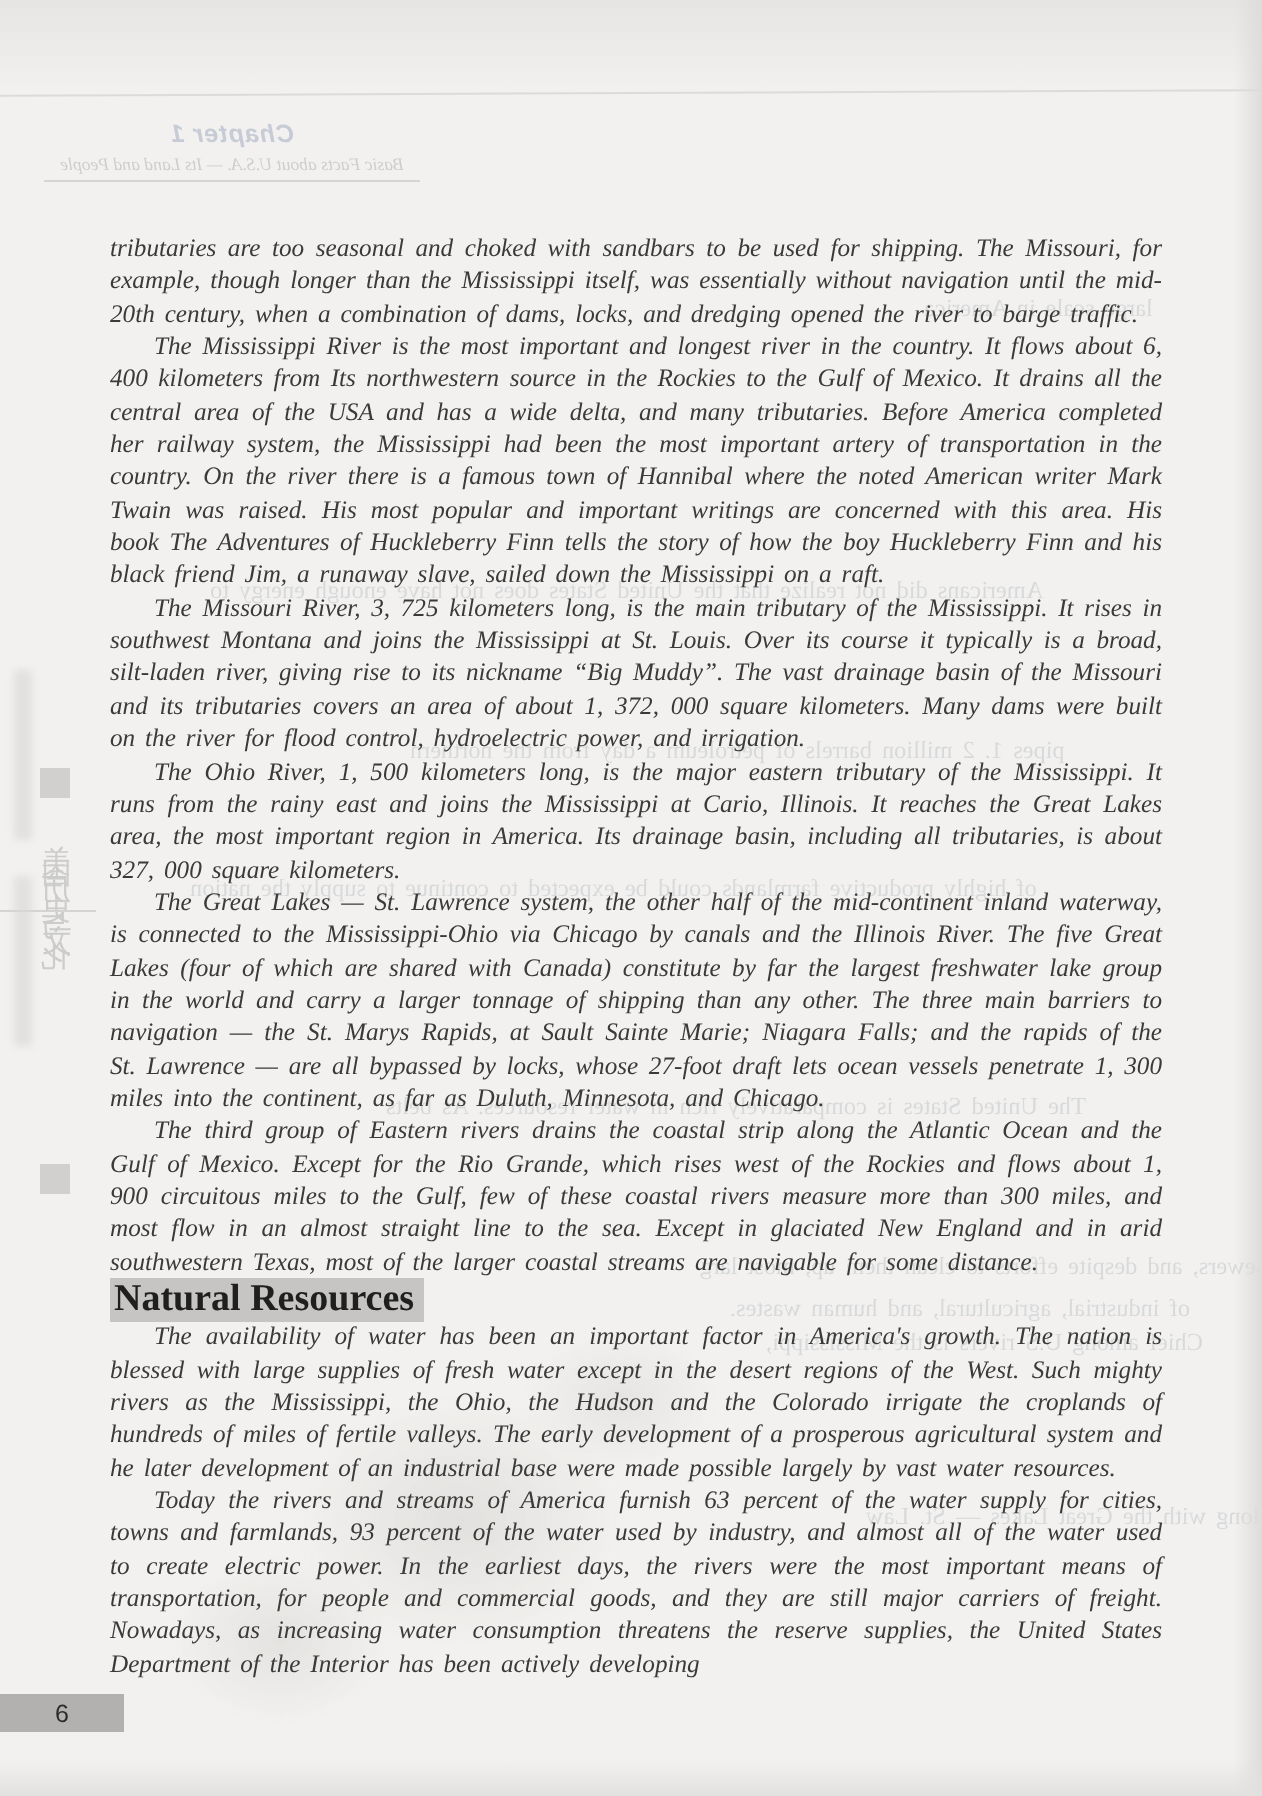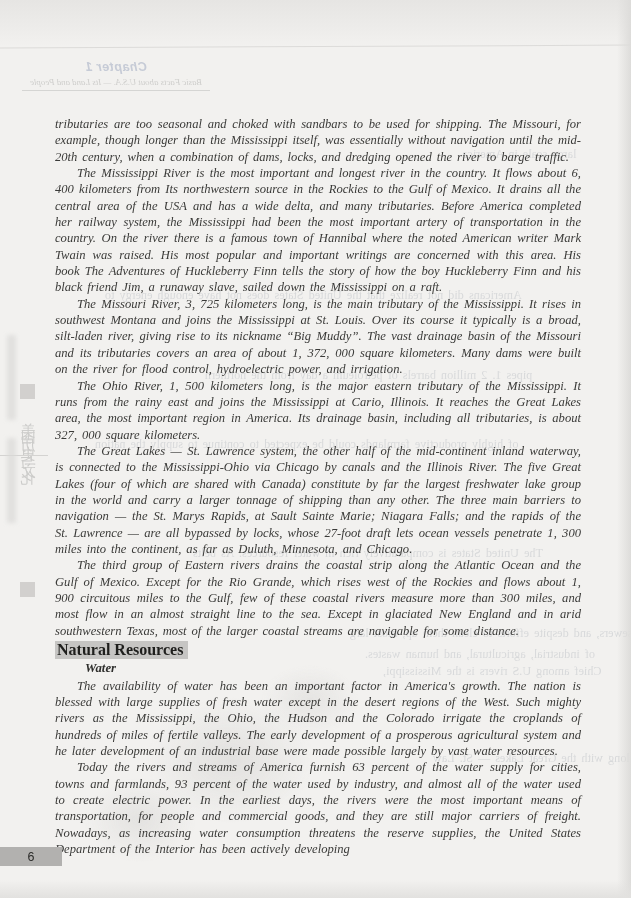--- a/index.html
+++ b/index.html
@@ -60,21 +60,21 @@
   
   .content{
     position:absolute;left:55px;top:116px;width:526px;
     color:#3a3a38;font-size:12.6px;line-height:16.35px;
     text-align:justify;
   }
   .content p{margin:0;text-indent:22px;word-spacing:1.8px;font-style:italic;}
   .content p.noindent{text-indent:0;}
   .content .h2{margin:3px 0 1px 0;text-indent:0;}
   .content .h2 .hl{
-    font-weight:bold;font-size:16px;color:#1f1f1d;
+    font-weight:bold;font-size:19px;color:#1f1f1d;
     background:#c6c5c3;padding:0 5px 1px 2px;
   }
   .content .h3{
     font-weight:bold;font-style:italic;font-size:12.8px;
     text-indent:30px;margin:1px 0 1px 0;color:#2e2e2c;
   }
 
   
   .pagebar{
     position:absolute;left:0;top:847px;width:62px;height:19px;
@@ -120,21 +120,20 @@
     </div>
 
   <div id="content-blocks" class="content">
       <p class="noindent">tributaries are too seasonal and choked with sandbars to be used for shipping. The Missouri, for example, though longer than the Mississippi itself, was essentially without navigation until the mid-20th century, when a combination of dams, locks, and dredging opened the river to barge traffic.</p>
       <p>The Mississippi River is the most important and longest river in the country. It flows about 6, 400 kilometers from Its northwestern source in the Rockies to the Gulf of Mexico. It drains all the central area of the USA and has a wide delta, and many tributaries. Before America completed her railway system, the Mississippi had been the most important artery of transportation in the country. On the river there is a famous town of Hannibal where the noted American writer Mark Twain was raised. His most popular and important writings are concerned with this area. His book The Adventures of Huckleberry Finn tells the story of how the boy Huckleberry Finn and his black friend Jim, a runaway slave, sailed down the Mississippi on a raft.</p>
       <p>The Missouri River, 3, 725 kilometers long, is the main tributary of the Mississippi. It rises in southwest Montana and joins the Mississippi at St. Louis. Over its course it typically is a broad, silt-laden river, giving rise to its nickname “Big Muddy”. The vast drainage basin of the Missouri and its tributaries covers an area of about 1, 372, 000 square kilometers. Many dams were built on the river for flood control, hydroelectric power, and irrigation.</p>
       <p>The Ohio River, 1, 500 kilometers long, is the major eastern tributary of the Mississippi. It runs from the rainy east and joins the Mississippi at Cario, Illinois. It reaches the Great Lakes area, the most important region in America. Its drainage basin, including all tributaries, is about 327, 000 square kilometers.</p>
       <p>The Great Lakes — St. Lawrence system, the other half of the mid-continent inland waterway, is connected to the Mississippi-Ohio via Chicago by canals and the Illinois River. The five Great Lakes (four of which are shared with Canada) constitute by far the largest freshwater lake group in the world and carry a larger tonnage of shipping than any other. The three main barriers to navigation — the St. Marys Rapids, at Sault Sainte Marie; Niagara Falls; and the rapids of the St. Lawrence — are all bypassed by locks, whose 27-foot draft lets ocean vessels penetrate 1, 300 miles into the continent, as far as Duluth, Minnesota, and Chicago.</p>
       <p>The third group of Eastern rivers drains the coastal strip along the Atlantic Ocean and the Gulf of Mexico. Except for the Rio Grande, which rises west of the Rockies and flows about 1, 900 circuitous miles to the Gulf, few of these coastal rivers measure more than 300 miles, and most flow in an almost straight line to the sea. Except in glaciated New England and in arid southwestern Texas, most of the larger coastal streams are navigable for some distance.</p>
       <div class="h2"><span class="hl">Natural Resources</span></div>
-      <div class="h3">Water</div>
       <p>The availability of water has been an important factor in America's growth. The nation is blessed with large supplies of fresh water except in the desert regions of the West. Such mighty rivers as the Mississippi, the Ohio, the Hudson and the Colorado irrigate the croplands of hundreds of miles of fertile valleys. The early development of a prosperous agricultural system and he later development of an industrial base were made possible largely by vast water resources.</p>
       <p>Today the rivers and streams of America furnish 63 percent of the water supply for cities, towns and farmlands, 93 percent of the water used by industry, and almost all of the water used to create electric power. In the earliest days, the rivers were the most important means of transportation, for people and commercial goods, and they are still major carriers of freight. Nowadays, as increasing water consumption threatens the reserve supplies, the United States Department of the Interior has been actively developing</p>
     </div>
 
   <div class="pagebar">
     <span>6</span>
   </div>
 
   <div class="edge-right"></div>
   <div class="edge-bottom"></div>

